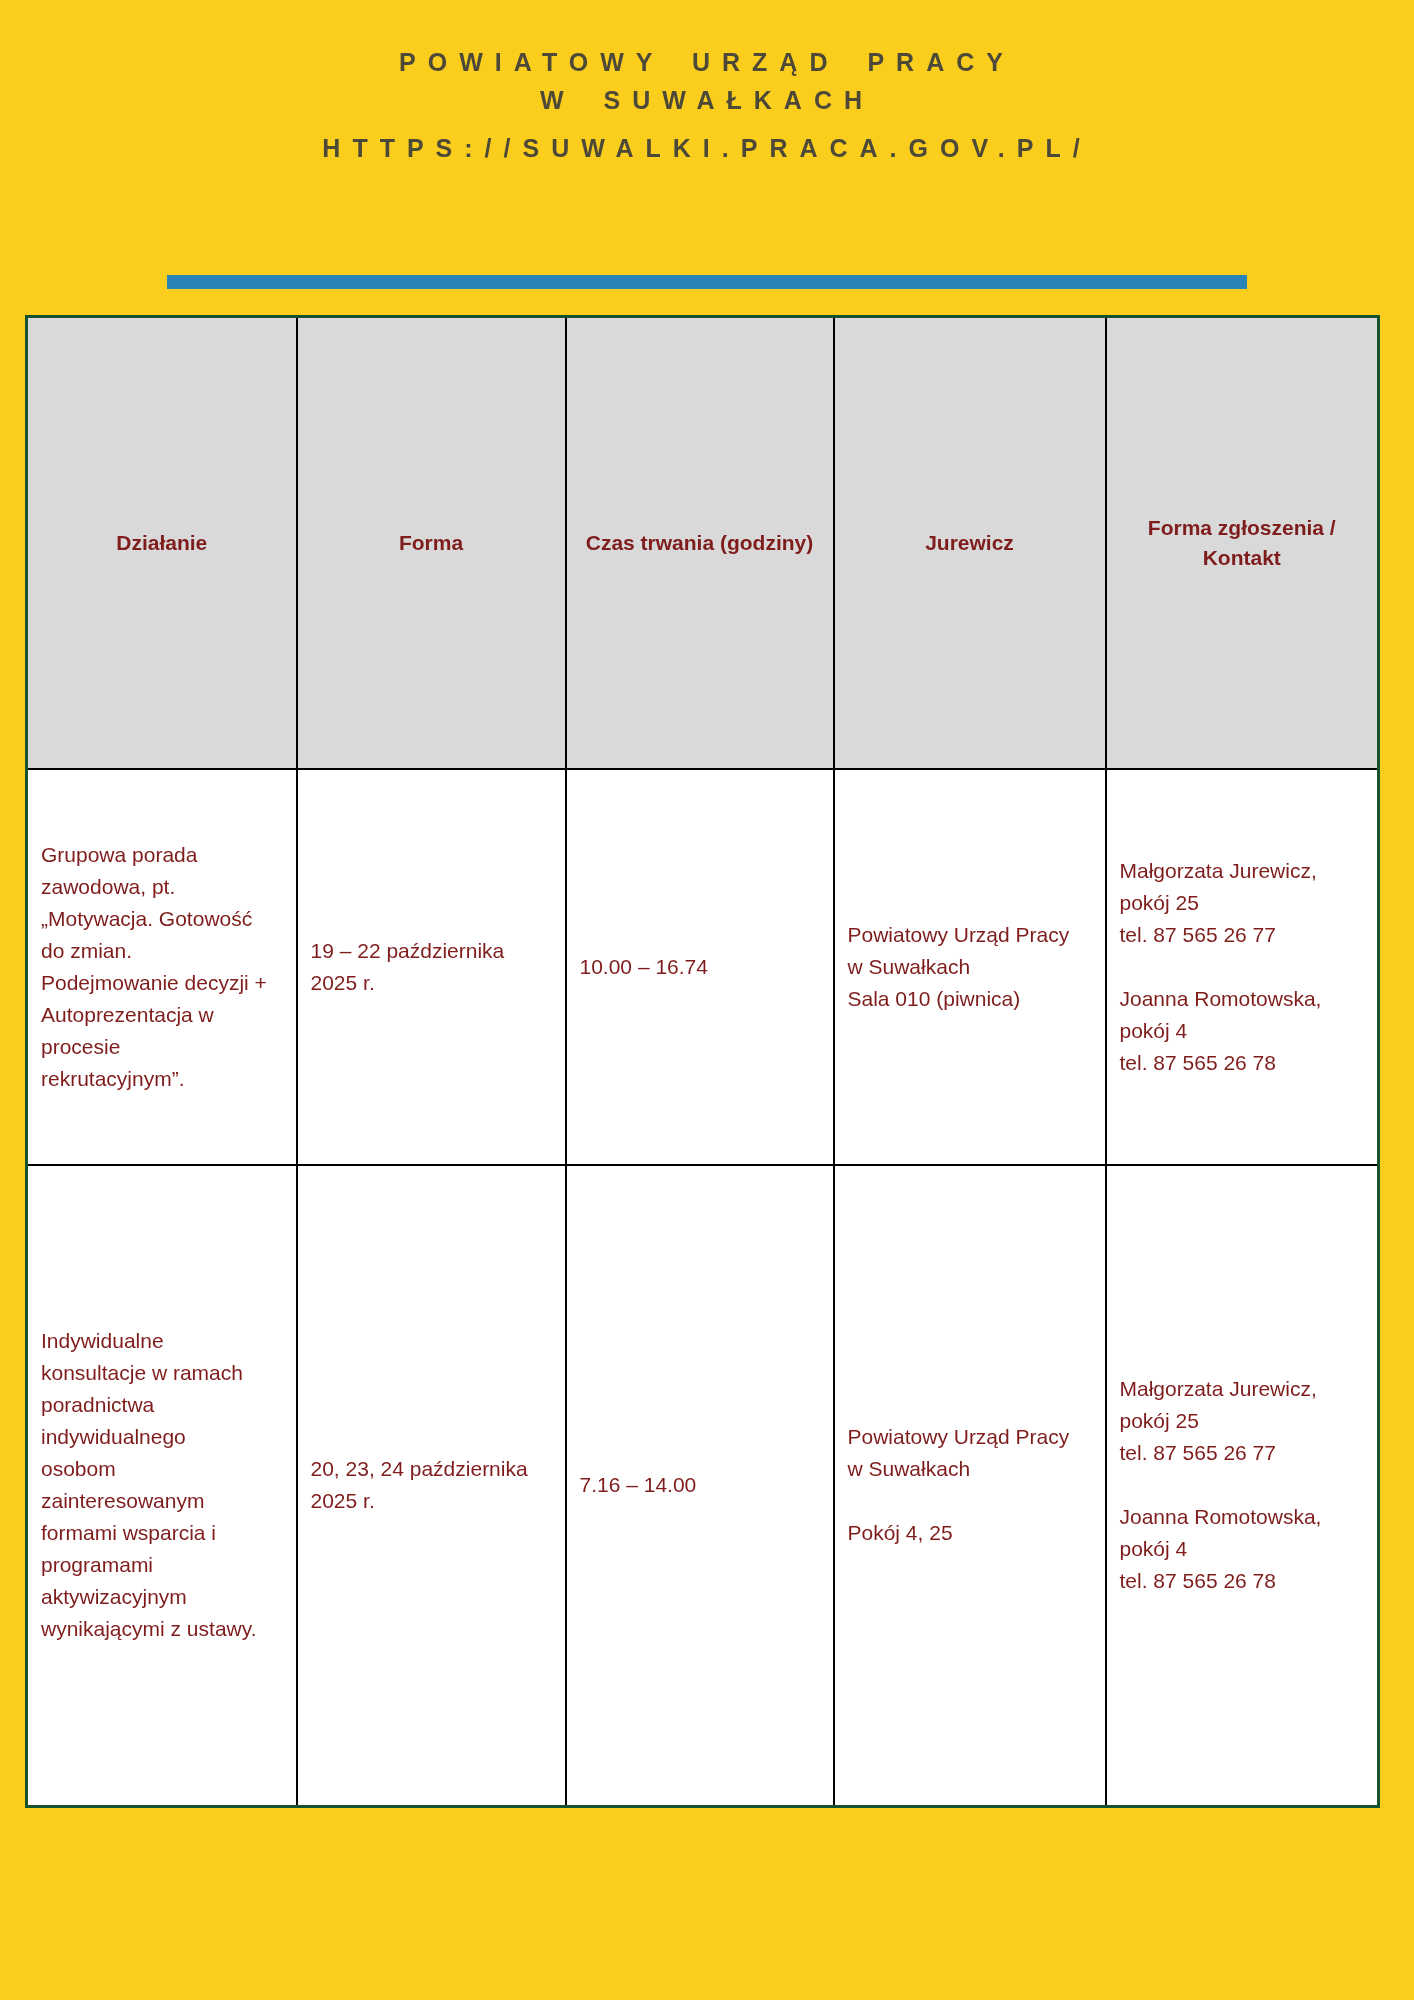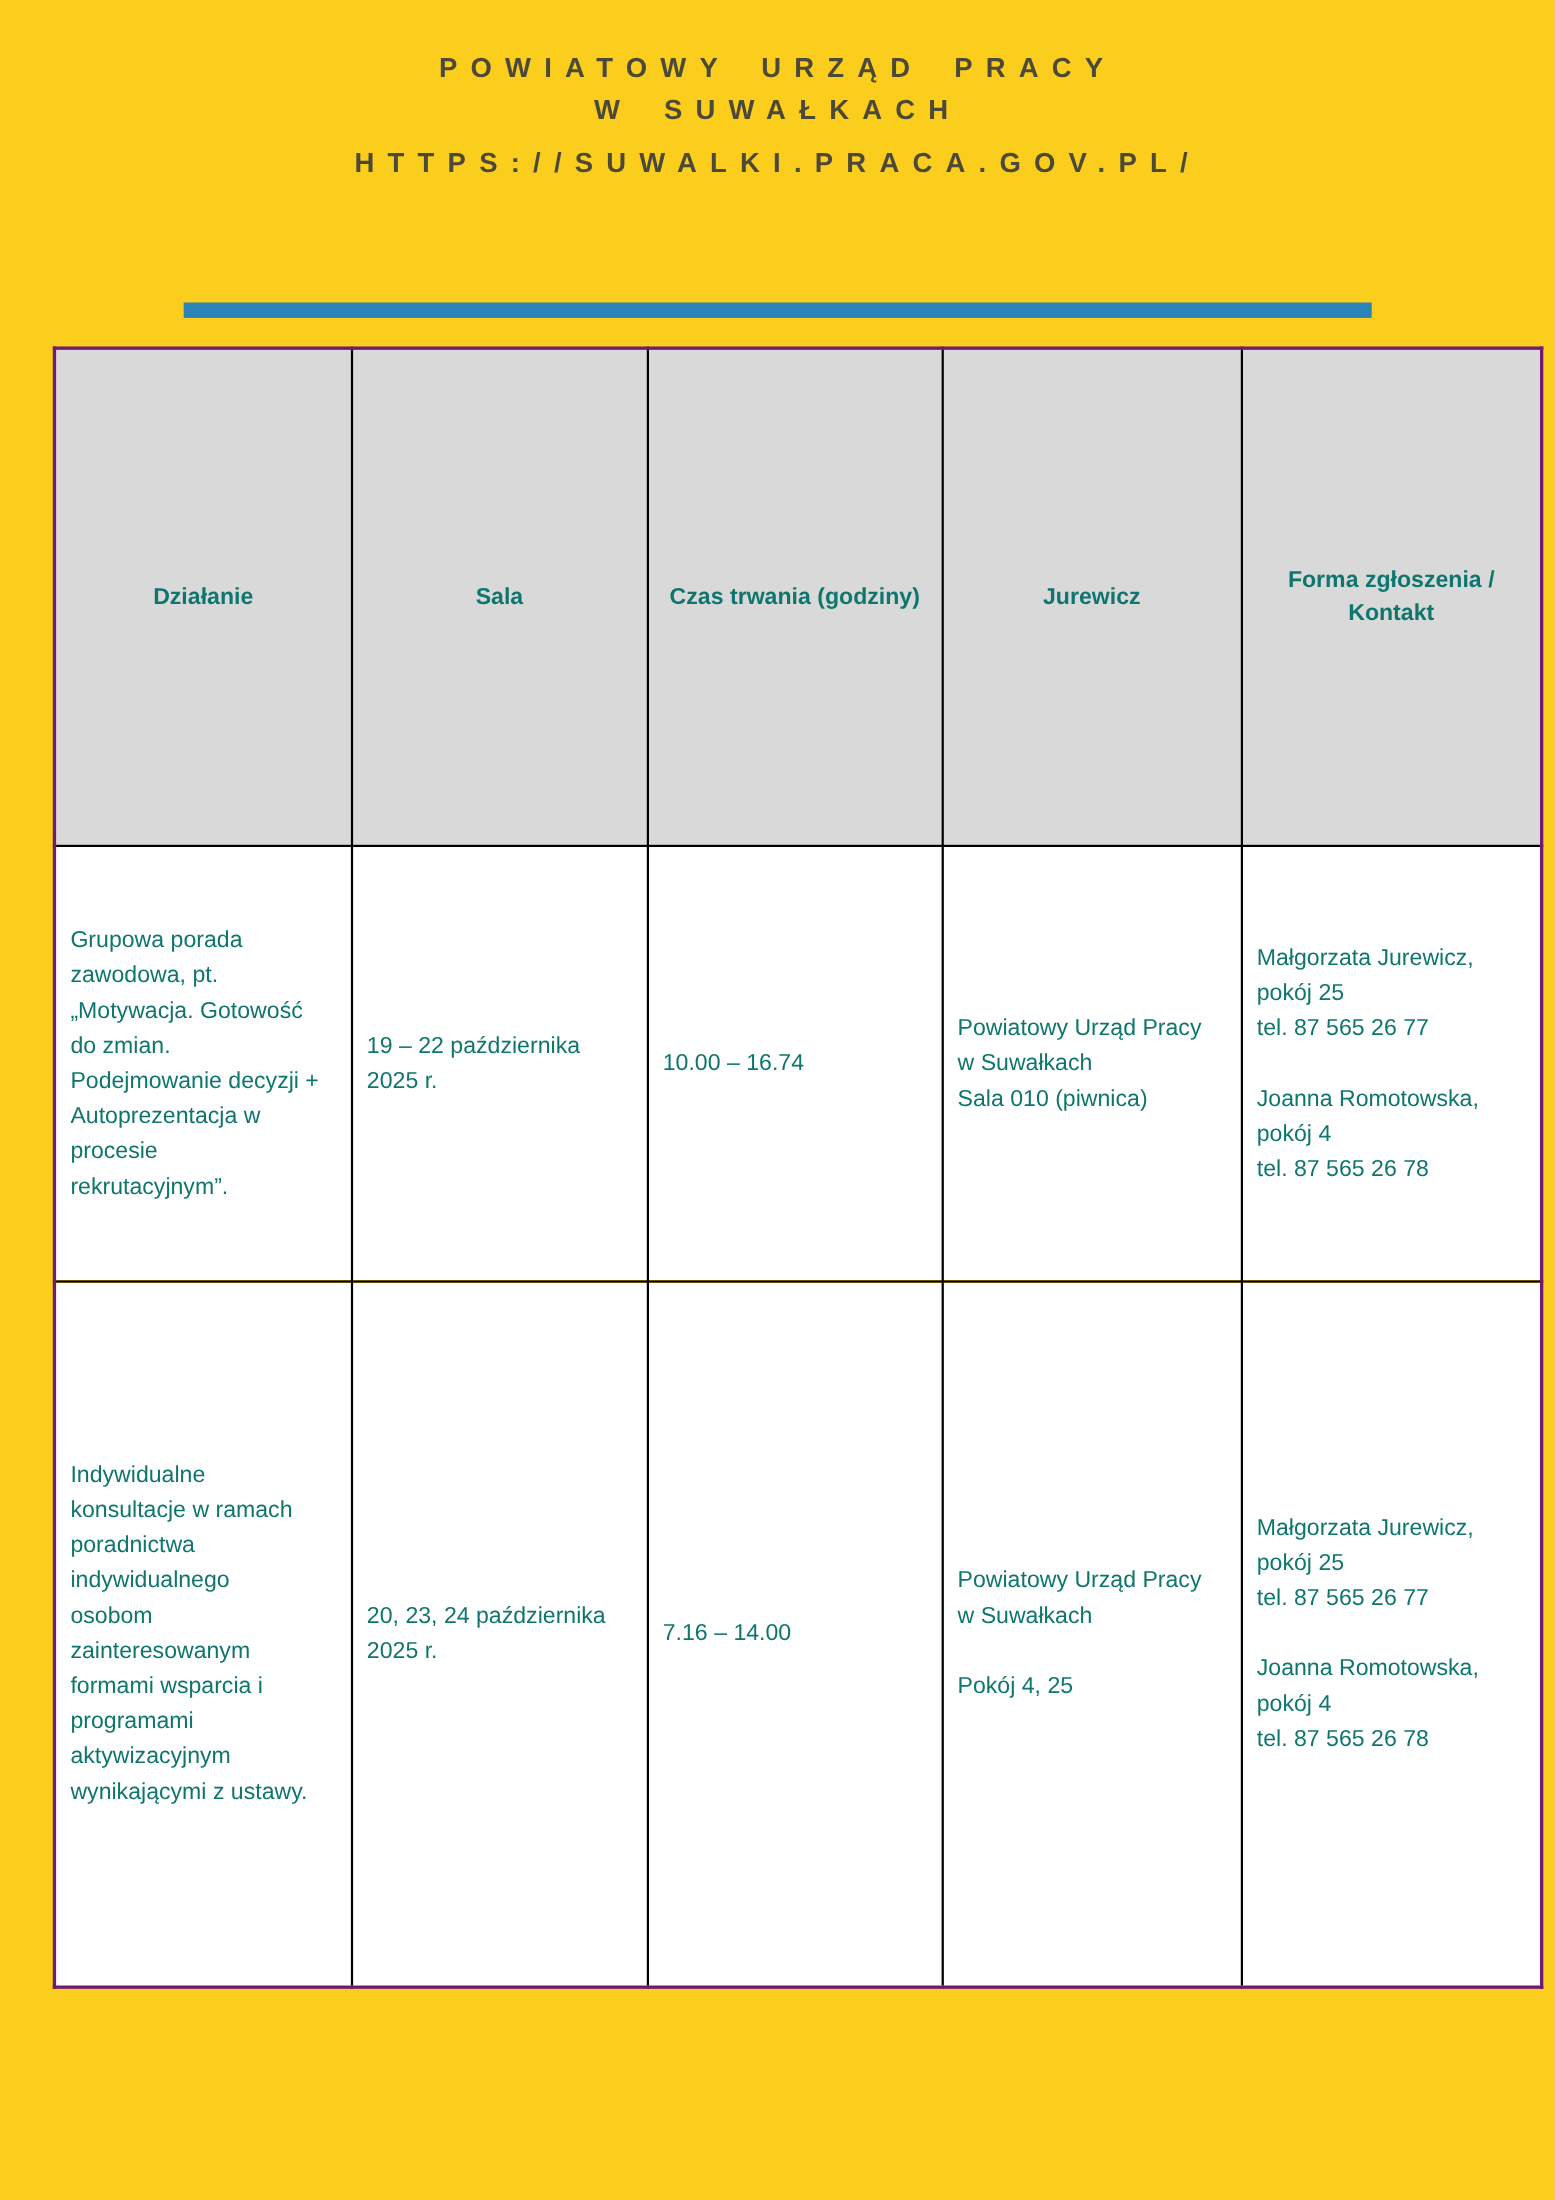--- a/index.html
+++ b/index.html
@@ -41,26 +41,26 @@
     top: 275px;
     left: 167px;
     width: 1080px;
     height: 14px;
     background: #2B84B8;
   }
   
   table.schedule {
     position: absolute;
     top: 315px;
-    left: 48px;
+    left: 25px;
     width: 1352px;
     border-collapse: collapse;
     table-layout: fixed;
-    border: 3px solid #701a75;
-    color: #0f766e;
+    border: 3px solid #14532d;
+    color: #7f1d1d;
   }
   table.schedule th,
   table.schedule td {
     border: 2px solid #000;
     vertical-align: middle;
     white-space: pre-line;
     overflow: hidden;
   }
   table.schedule th {
     background: #D9D9D9;
@@ -100,21 +100,21 @@
     <colgroup>
       <col style="width:270px">
       <col style="width:269px">
       <col style="width:268px">
       <col style="width:272px">
       <col style="width:273px">
     </colgroup>
     <thead>
       <tr class="header-row">
         <th>Działanie</th>
-        <th>Sala</th>
+        <th>Forma</th>
         <th>Czas trwania (godziny)</th>
         <th>Jurewicz</th>
         <th>Forma zgłoszenia /
 Kontakt</th>
       </tr>
     </thead>
     <tbody>
       <tr class="body-row-0">
         <td class="c-dzialanie">Grupowa porada
 zawodowa, pt.

